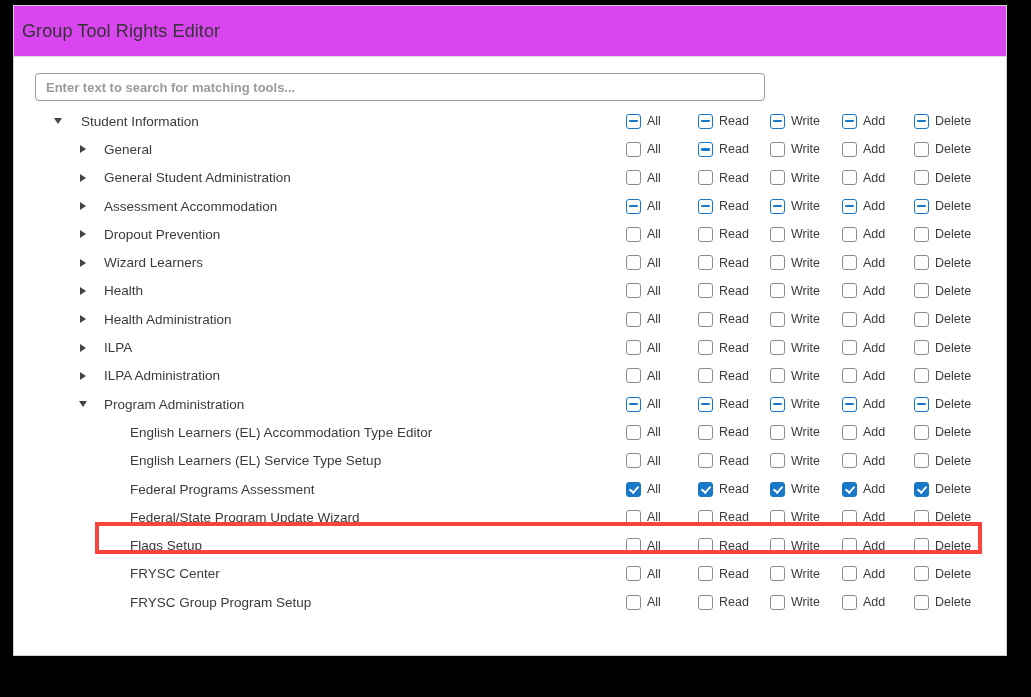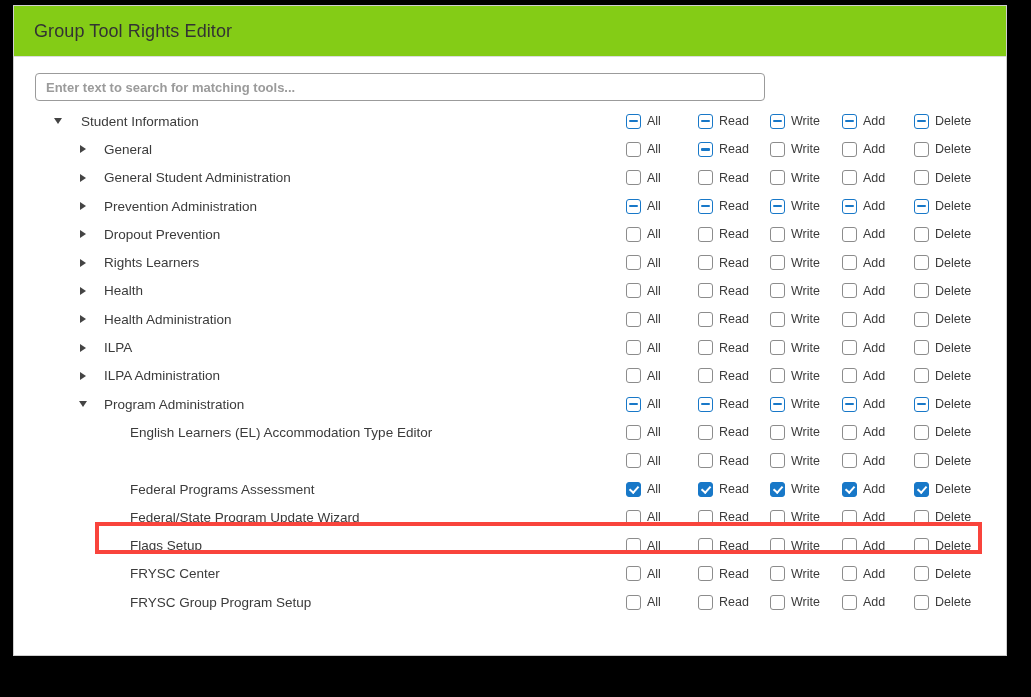--- a/index.html
+++ b/index.html
@@ -25,25 +25,25 @@
     height: 651px;
     background: #ffffff;
     border: 1px solid #cfcfcf;
     box-sizing: border-box;
     overflow: hidden;
   }
 
   
   #header {
     height: 51px;
-    background: #84cc16;
+    background: #d946ef;
     border-bottom: 1px solid #dcdcdc;
     display: flex;
     align-items: center;
-    padding-left: 20px;
+    padding-left: 8px;
     box-sizing: border-box;
   }
   #page-title {
     font-size: 18px;
     color: #333333;
     letter-spacing: .1px;
   }
 
   
   #content {
@@ -320,21 +320,21 @@
           </span>
           <span class="perm" style="left: 892px;">
             <span class="cbx unchecked"></span>
             <span class="perm-label">Delete</span>
           </span>
         </div>
         <div class="tree-row lvl2">
           <span class="twisty collapsed">
             <i></i>
           </span>
-          <span class="row-label">Prevention Administration</span>
+          <span class="row-label">Assessment Accommodation</span>
           <span class="perm" style="left: 604px;">
             <span class="cbx indeterminate"></span>
             <span class="perm-label">All</span>
           </span>
           <span class="perm" style="left: 676px;">
             <span class="cbx indeterminate"></span>
             <span class="perm-label">Read</span>
           </span>
           <span class="perm" style="left: 748px;">
             <span class="cbx indeterminate"></span>
@@ -372,21 +372,21 @@
           </span>
           <span class="perm" style="left: 892px;">
             <span class="cbx unchecked"></span>
             <span class="perm-label">Delete</span>
           </span>
         </div>
         <div class="tree-row lvl2">
           <span class="twisty collapsed">
             <i></i>
           </span>
-          <span class="row-label">Rights Learners</span>
+          <span class="row-label">Wizard Learners</span>
           <span class="perm" style="left: 604px;">
             <span class="cbx unchecked"></span>
             <span class="perm-label">All</span>
           </span>
           <span class="perm" style="left: 676px;">
             <span class="cbx unchecked"></span>
             <span class="perm-label">Read</span>
           </span>
           <span class="perm" style="left: 748px;">
             <span class="cbx unchecked"></span>
@@ -548,20 +548,21 @@
           <span class="perm" style="left: 820px;">
             <span class="cbx unchecked"></span>
             <span class="perm-label">Add</span>
           </span>
           <span class="perm" style="left: 892px;">
             <span class="cbx unchecked"></span>
             <span class="perm-label">Delete</span>
           </span>
         </div>
         <div class="tree-row lvl3">
+          <span class="row-label">English Learners (EL) Service Type Setup</span>
           <span class="perm" style="left: 604px;">
             <span class="cbx unchecked"></span>
             <span class="perm-label">All</span>
           </span>
           <span class="perm" style="left: 676px;">
             <span class="cbx unchecked"></span>
             <span class="perm-label">Read</span>
           </span>
           <span class="perm" style="left: 748px;">
             <span class="cbx unchecked"></span>

